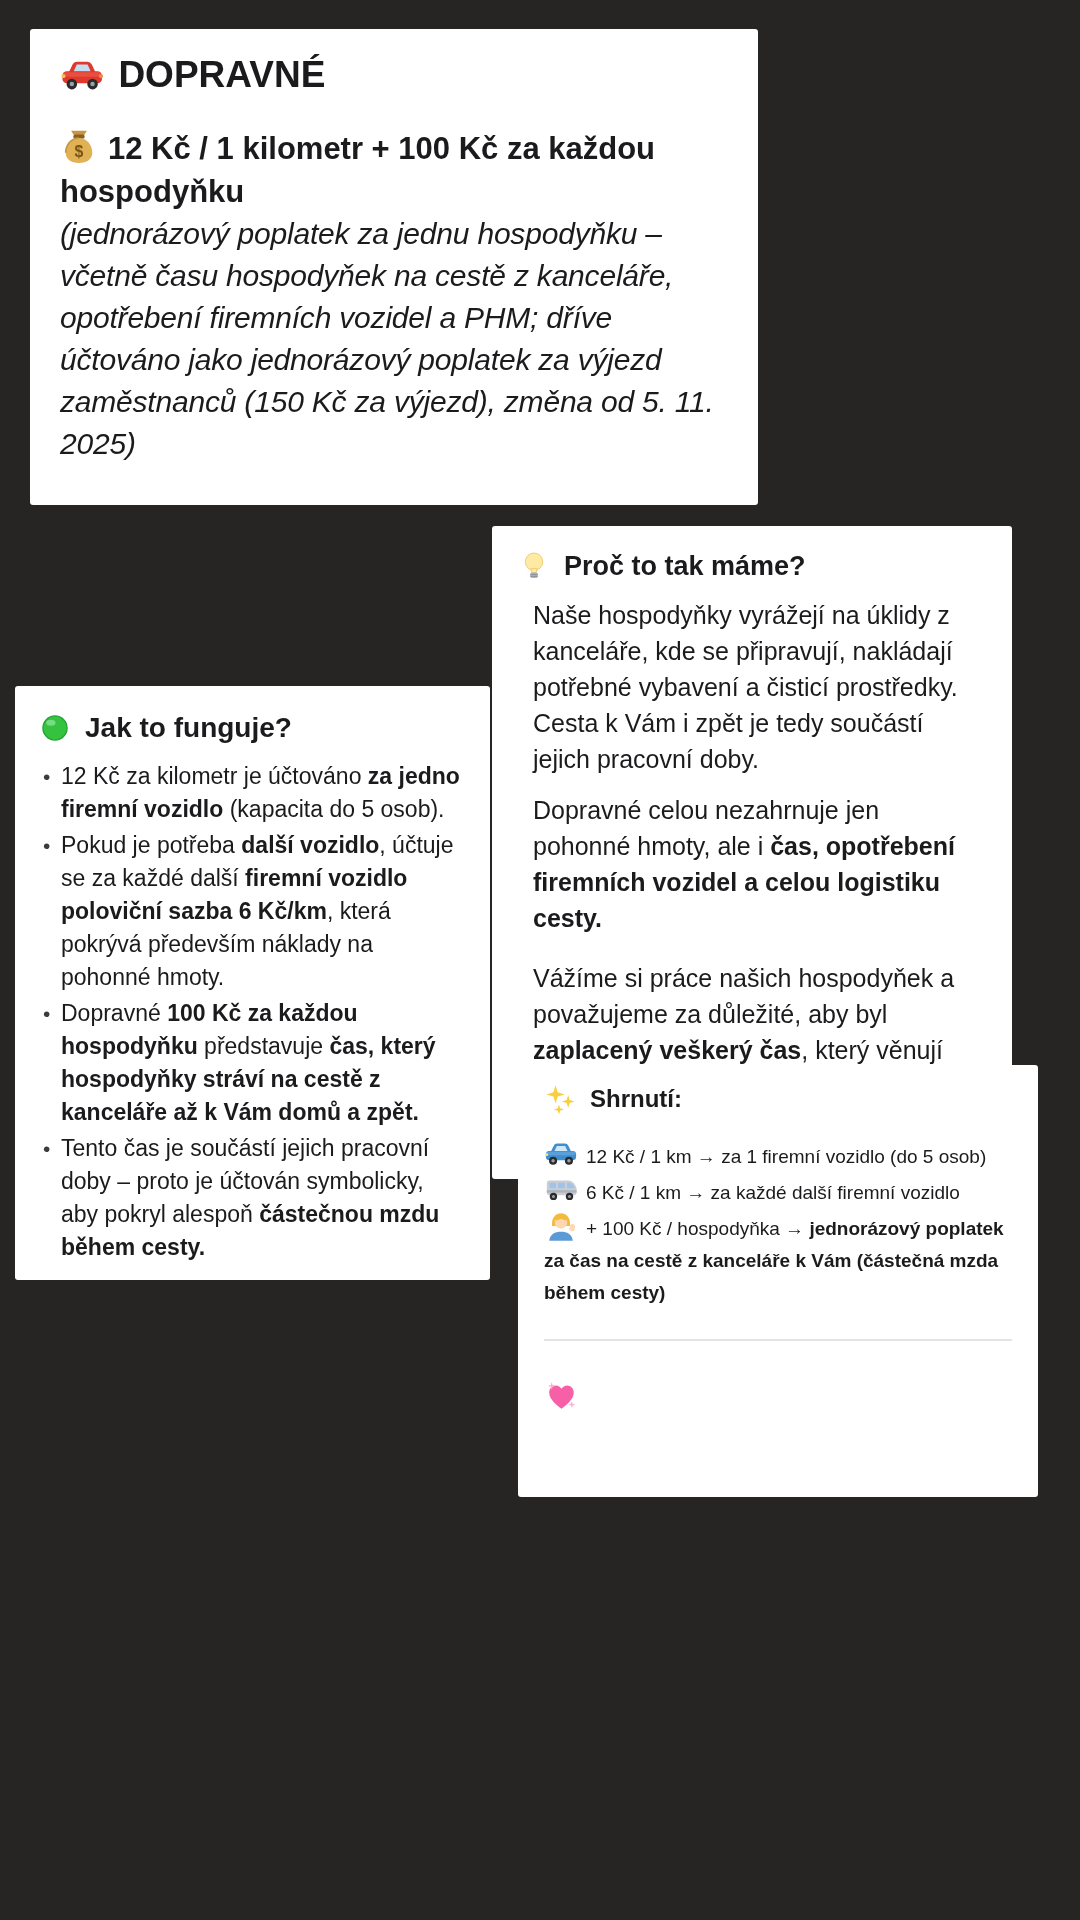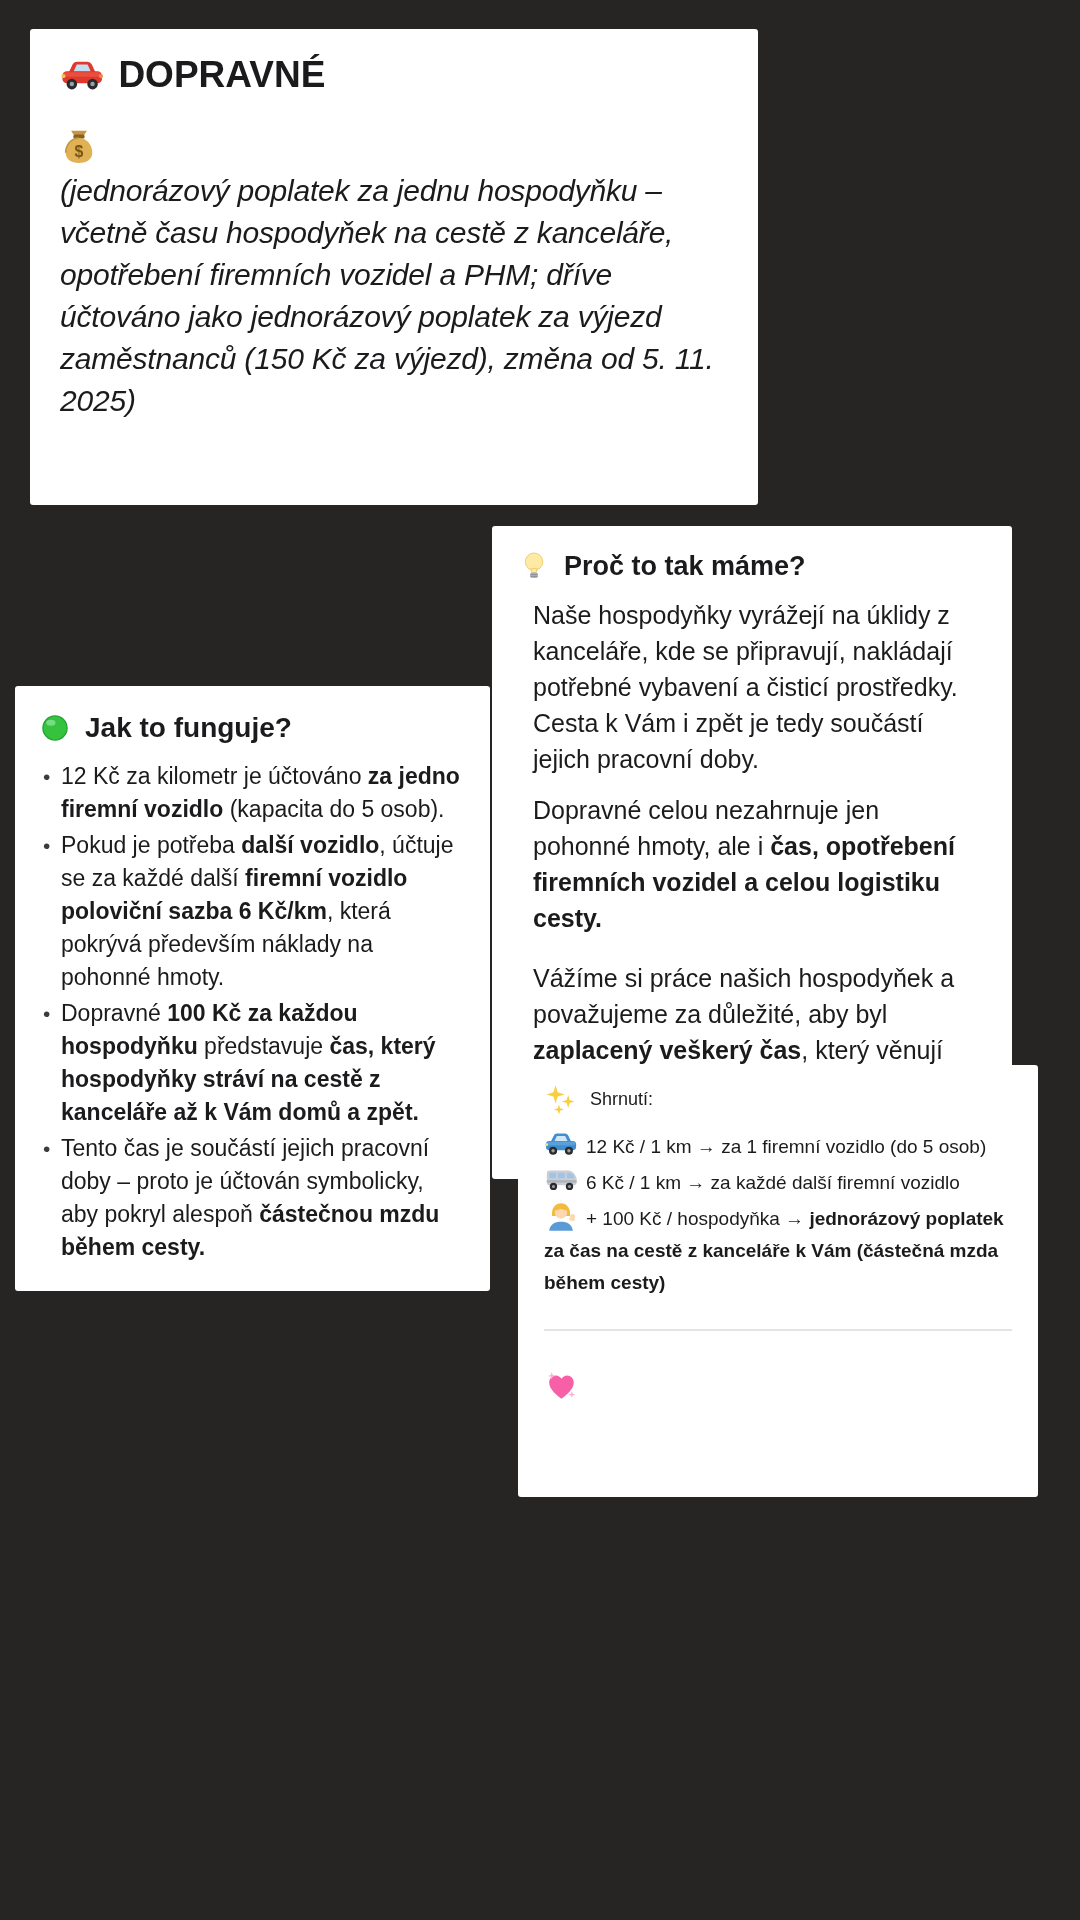--- a/index.html
+++ b/index.html
@@ -7,21 +7,21 @@
     width:1080px;height:1920px;position:relative;
     background:#272524;
     font-family:"Liberation Sans","DejaVu Sans",sans-serif;
     color:#1b1b1d;
   }
   .card{
     position:absolute;background:#ffffff;border-radius:3px;
     box-sizing:border-box;
   }
   .card--transport{left:30px;top:29px;width:728px;min-height:476px;padding:24px 30px 28px}
-  .card--how{left:15px;top:686px;width:475px;min-height:495px;padding:26px 24px 24px}
+  .card--how{left:15px;top:686px;width:475px;min-height:495px;padding:26px 24px 13px}
   .card--why{left:492px;top:526px;width:520px;min-height:520px;padding:24px 26px 24px}
   .card--summary{left:518px;top:1065px;width:520px;min-height:432px;padding:18px 26px 22px}
 
   .icon{display:inline-flex;line-height:0}
   .icon svg{width:1.2em;height:1.2em}
   .icon--inline{display:inline-block;vertical-align:-6px;margin-right:10px}
   .icon--inline svg{width:38px;height:38px}
   .icon--small svg{width:32px;height:32px}
 
   .title-row{display:flex;align-items:center;gap:14px;margin:0}
@@ -37,21 +37,21 @@
   .how-list{margin:0;padding:0;list-style:none;font-size:23px;line-height:33px}
   .how-list li{position:relative;padding-left:22px;margin:0 0 3px}
   .how-list li::before{content:"•";position:absolute;left:4px;top:0;font-size:21px;color:#3c3c3e}
 
   
   .why-title{font-size:27px;font-weight:700;margin-bottom:12px}
   .why-p{font-size:25px;line-height:36px;margin:15px}
   .why-p--spaced{margin-top:24px}
 
   
-  .sum-title{font-size:18px;font-weight:400;margin-bottom:12px}
+  .sum-title{font-size:24px;font-weight:700;margin-bottom:22px}
   .sum-line{font-size:19px;line-height:32px;margin:0}
   .sum-line .icon--inline{vertical-align:-8px;margin-right:8px}
   .sum-line .icon--inline svg{width:34px;height:34px}
   .divider{border:none;border-top:2px solid #e4e4e6;margin:30px 0 38px}
   .thanks{font-size:25px;line-height:32px;margin:0}
   .thanks .icon--inline{vertical-align:-8px;margin-right:8px}
   .thanks .icon--inline svg{width:34px;height:34px}
 </style>
 </head>
 <body>
@@ -74,21 +74,21 @@
     </span>
     <span>DOPRAVNÉ</span>
   </h1>
   <p class="price"><span class="icon icon--inline">
       <svg viewBox="0 0 36 36" aria-hidden="true">
         <path d="M14 9L10.5 3.5h15L22 9z" fill="#c89543"></path>
         <rect x="12.6" y="7.2" width="10.8" height="4" rx="2" fill="#8a6020"></rect>
         <path d="M18 10.4c-7.6 0-12.6 6.9-12.6 14.1 0 6.2 5 9.6 12.6 9.6s12.6-3.4 12.6-9.6c0-7.2-5-14.1-12.6-14.1z" fill="#e0b155"></path>
         <path d="M18 10.4c-7.6 0-12.6 6.9-12.6 14.1" fill="none" stroke="#c89543" stroke-width="1.6"></path>
         <text x="18" y="28" font-size="15" font-weight="bold" fill="#7a5412" text-anchor="middle">$</text>
-      </svg></span></p>
+      </svg></span><span>12 Kč / 1 kilometr + 100 Kč za každou hospodyňku</span></p>
   <p class="note">(jednorázový poplatek za jednu hospodyňku – včetně času hospodyňek na cestě z kanceláře, opotřebení firemních vozidel a PHM; dříve účtováno jako jednorázový poplatek za výjezd zaměstnanců (150 Kč za výjezd), změna od 5. 11. 2025)</p>
 </section>
 
 <section class="card card--how">
   <h2 class="title-row how-title">
     <span class="icon icon--small">
       <svg viewBox="0 0 36 36" aria-hidden="true">
         <circle cx="18" cy="18" r="13.6" fill="#35c23e"></circle>
         <circle cx="18" cy="18" r="13.6" fill="none" stroke="#22a32f" stroke-width="1.4"></circle>
         <ellipse cx="13.4" cy="12" rx="5.2" ry="3.4" fill="#83e28e" opacity=".85"></ellipse>

